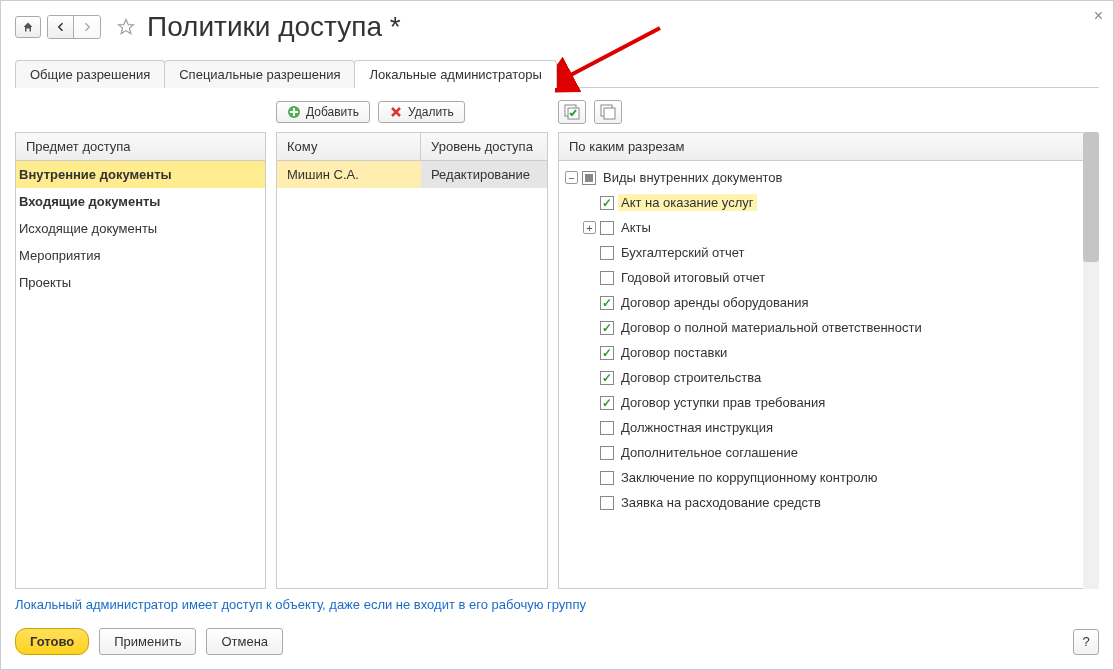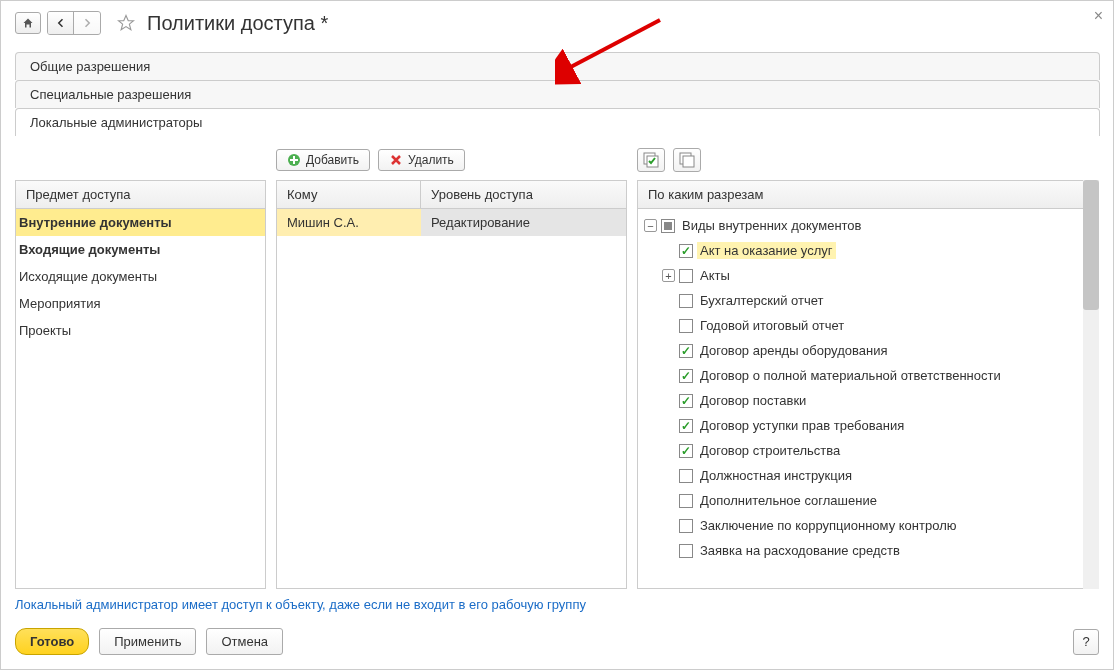--- a/index.html
+++ b/index.html
@@ -5,30 +5,30 @@
 * { box-sizing: border-box; margin: 0; padding: 0; }
 body { font-family: Arial, sans-serif; font-size: 13px; color: #333; background: #fff; width: 1114px; height: 670px; overflow: hidden; position: relative; }
 .window { border: 1px solid #ccc; height: 670px; display: flex; flex-direction: column; }
 .titlebar { display: flex; align-items: center; padding: 10px 14px 6px 14px; gap: 6px; position: relative; }
 .nav-btn { width: 26px; height: 22px; border: 1px solid #aaa; border-radius: 3px; background: linear-gradient(#fff,#eee); display: flex; align-items: center; justify-content: center; cursor: pointer; }
 .nav-group { display: flex; border: 1px solid #aaa; border-radius: 3px; overflow: hidden; }
 .nav-group .nav-btn { border: none; border-right: 1px solid #aaa; border-radius: 0; }
 .nav-group .nav-btn:last-child { border-right: none; }
 .nav-btn svg { width: 12px; height: 12px; }
 .star-icon { margin-left: 10px; width: 18px; height: 18px; }
-.title { font-size: 20px; font-weight: normal; margin-left: 6px; }
+.title { font-size: 28px; font-weight: normal; margin-left: 6px; }
 .close-x { position: absolute; right: 10px; top: 6px; font-size: 16px; color: #888; cursor: pointer; }
-.tab-row { display: flex; border-bottom: 1px solid #ccc; margin: 10px 14px 0 14px; position: relative; flex-direction: column; }
+.tab-row { display: flex; border-bottom: 1px solid #ccc; margin: 10px 14px 0 14px; position: relative; }
 .tab { padding: 6px 14px; border: 1px solid #ccc; border-bottom: none; background: #f7f7f7; margin-right: -1px; cursor: pointer; position: relative; top: 1px; border-radius: 4px 4px 0 0; }
 .tab.active { background: #fff; z-index: 2; }
 .arrow { position: absolute; left: 540px; top: -36px; pointer-events: none; }
 .content { flex: 1; display: flex; gap: 10px; padding: 10px 14px 0 14px; overflow: hidden; }
 .col { display: flex; flex-direction: column; }
 .col1 { width: 251px; }
-.col2 { width: 351px; }
+.col2 { width: 272px; }
 .col3 { flex: 1; position: relative; }
 .toolbar { height: 28px; display: flex; gap: 8px; align-items: center; margin-bottom: 6px; }
 .btn { border: 1px solid #aaa; border-radius: 3px; background: linear-gradient(#fff,#f2f2f2); padding: 3px 10px; display: flex; align-items: center; gap: 5px; cursor: pointer; font-size: 12px; }
 .icon-btn { padding: 3px 5px; }
 .list-box { flex: 1; border: 1px solid #ccc; overflow: auto; }
 .header-row { display: flex; background: linear-gradient(#fafafa,#eee); border-bottom: 1px solid #ccc; }
 .header-cell { padding: 6px 10px; border-right: 1px solid #ccc; font-size: 13px; color: #333; }
 .header-cell:last-child { border-right: none; }
 .row { padding: 6px 3px; cursor: pointer; }
 .row.selected { background: #ffec8f; }
@@ -202,26 +202,26 @@
               <span class="label">Договор о полной материальной ответственности</span>
             </div>
             <div class="tree-row indent-1">
               <span class="toggle empty"></span>
               <span class="cb checked"></span>
               <span class="label">Договор поставки</span>
             </div>
             <div class="tree-row indent-1">
               <span class="toggle empty"></span>
               <span class="cb checked"></span>
+              <span class="label">Договор строительства</span>
+            </div>
+            <div class="tree-row indent-1">
+              <span class="toggle empty"></span>
+              <span class="cb checked"></span>
               <span class="label">Договор уступки прав требования</span>
-            </div>
-            <div class="tree-row indent-1">
-              <span class="toggle empty"></span>
-              <span class="cb checked"></span>
-              <span class="label">Договор строительства</span>
             </div>
             <div class="tree-row indent-1">
               <span class="toggle empty"></span>
               <span class="cb "></span>
               <span class="label">Должностная инструкция</span>
             </div>
             <div class="tree-row indent-1">
               <span class="toggle empty"></span>
               <span class="cb "></span>
               <span class="label">Дополнительное соглашение</span>

